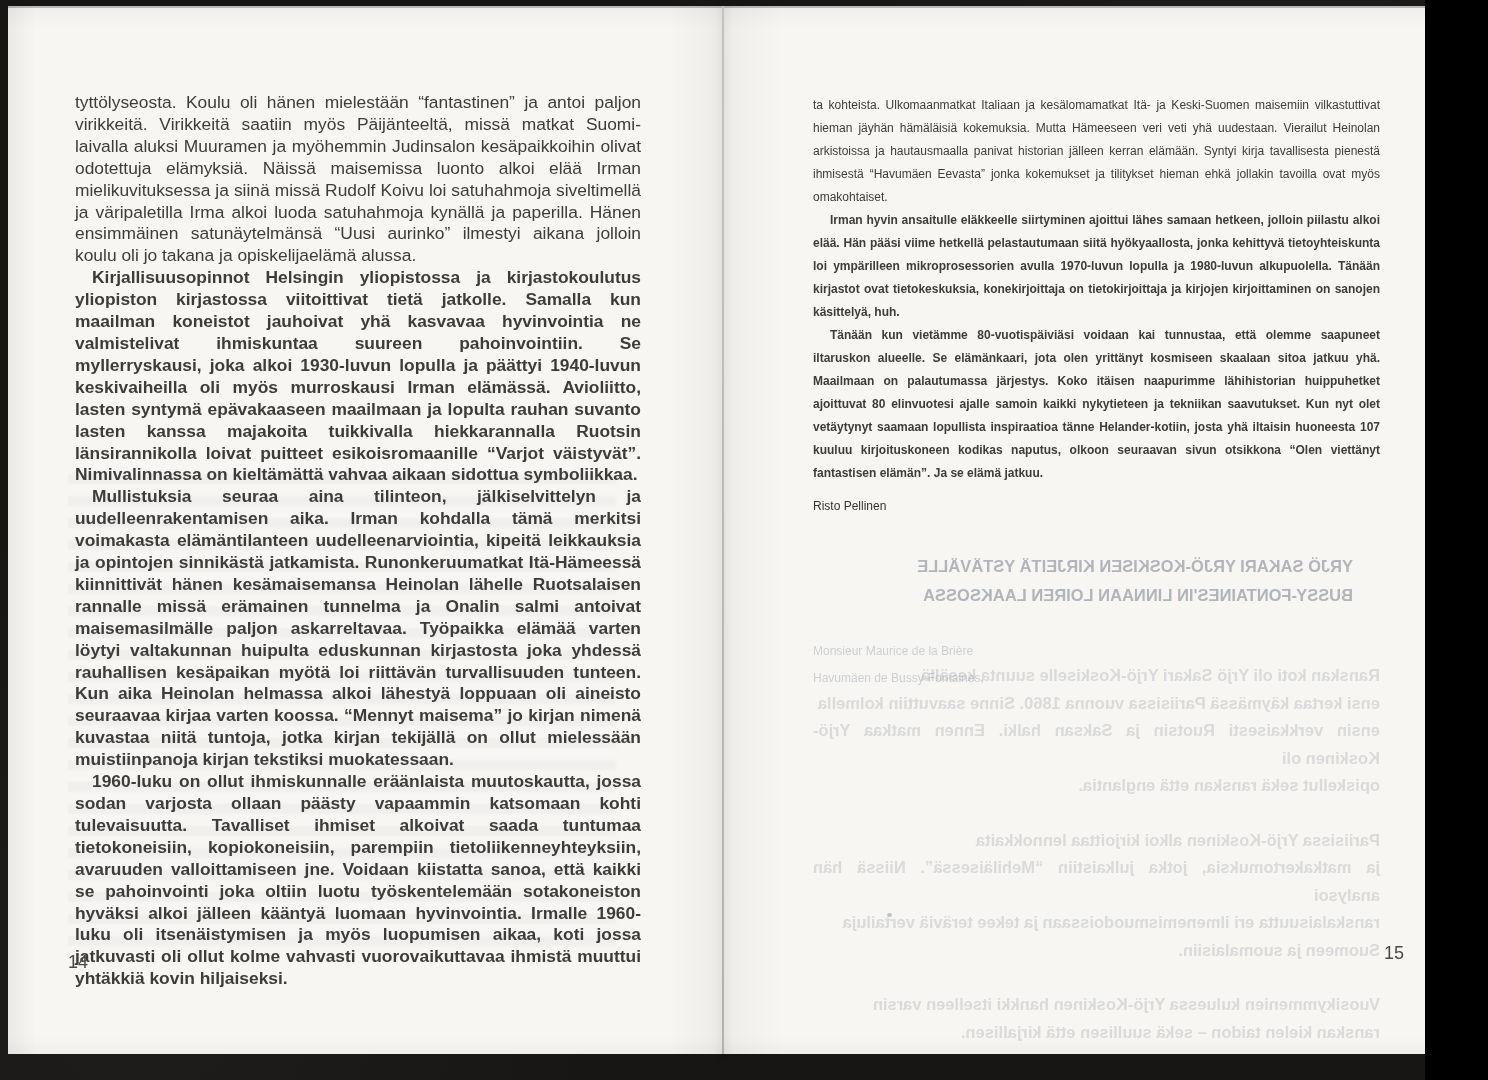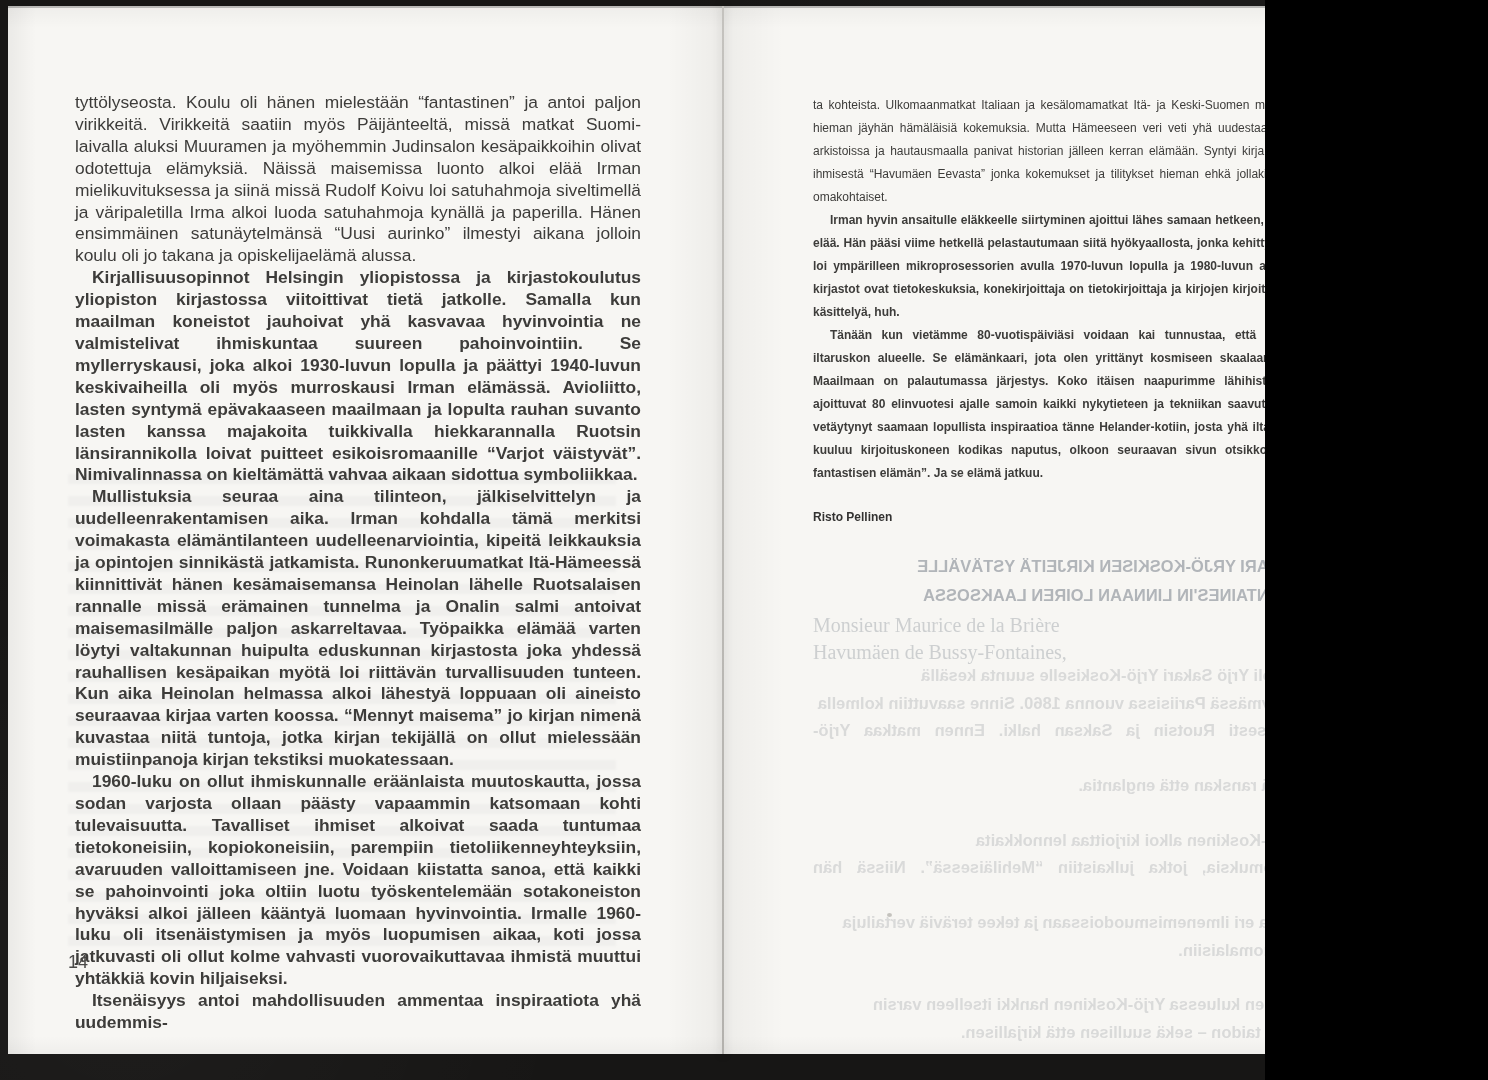--- a/index.html
+++ b/index.html
@@ -1,18 +1,18 @@
 <!DOCTYPE html>
 <html><head>
 <meta charset="utf-8">
 <title>Book spread scan</title>
 <style>
   html,body { margin:0; padding:0; background:#000; }
   .scene {
-    position:relative; width:1265px; height:1080px; overflow:hidden;
+    position:relative; width:1425px; height:1080px; overflow:hidden;
     background:
       radial-gradient(circle at 88% 25%, rgba(255,255,255,0.05), rgba(255,255,255,0) 38%),
       radial-gradient(circle at 10% 90%, rgba(255,255,255,0.03), rgba(255,255,255,0) 30%),
       #171615;
     font-family:"Liberation Sans","DejaVu Sans",sans-serif;
   }
   .paper {
     position:absolute; left:8px; top:6px; width:1450px; height:1048px;
     background:
       linear-gradient(90deg, rgba(0,0,0,0.05) 0px, rgba(0,0,0,0) 28px),
@@ -29,32 +29,32 @@
                clip-path:polygon(0 0, 100% 0, 100% 100%); }
   .gutter { position:absolute; left:714px; top:0; bottom:0; width:2px;
             background:linear-gradient(180deg,#c4c2be,#b3b1ad);
             box-shadow:0 0 8px 3px rgba(0,0,0,0.055); }
 
   .text-col { position:absolute; color:#3d3c3a; text-align:justify; }
   .col-left  { left:67px;  top:86px; width:566px; font-size:17.4px; line-height:21.9px; }
   .col-right { left:805px; top:88px; width:567px; font-size:12px; line-height:23px; }
   .para { margin:0; }
   .para + .para { text-indent:17px;font-weight:bold; }
-  .signature { margin:21px 0 0 0; font-weight:bold; color:#333231; }
+  .signature { margin:10px 0 0 0; font-weight:normal; color:#333231; }
 
   .page-num { position:absolute; color:#4a4948; font-size:18px; }
   .num-left  { left:60px;   top:946px; }
   .num-right { left:1376px; top:937px; }
 
   
   .bt { position:absolute; left:805px; }
   .bt-head { top:546px; width:540px; font-weight:bold; font-size:16.5px; line-height:29px;
              color:rgba(108,115,128,0.5); transform:scaleX(-1); filter:blur(0.4px); }
-  .bt-addr { top:606px; width:540px; font-size:20px; line-height:27px;
-             color:rgba(138,144,152,0.38); filter:blur(0.5px);font-family:Liberation Serif, serif; }
+  .bt-addr { top:632px; width:540px; font-size:12px; line-height:27px;
+             color:rgba(138,144,152,0.38); filter:blur(0.5px); }
   .bt-body { top:656px; width:567px; font-weight:bold; font-size:16.5px; line-height:27.5px;
              color:rgba(148,153,160,0.30); transform:scaleX(-1); filter:blur(0.6px); text-align:justify; }
   .bt-body > div, .bt-head > div, .bt-addr > div { min-height:27px; }
 
   .ghost-left { position:absolute; left:60px; top:468px; width:548px; height:472px;
                 background:repeating-linear-gradient(180deg, rgba(125,130,140,0.05) 0 10px, rgba(125,130,140,0) 10px 22px);
                 filter:blur(1.2px); }
 
   .speck { position:absolute; border-radius:50%; background:#9a9892; }
   .speck-1 { left:186px; top:182px; width:4px; height:4px; opacity:.8; }
@@ -65,21 +65,20 @@
 
 <div class="scene">
   <div class="paper">
 
     <div class="ghost-left"></div>
     <div class="text-col col-left">
         <p class="para">tyttölyseosta. Koulu oli hänen mielestään “fantastinen” ja antoi paljon virikkeitä. Virikkeitä saatiin myös Päijänteeltä, missä matkat Suomi-laivalla aluksi Muuramen ja myöhemmin Judinsalon kesäpaikkoihin olivat odotettuja elämyksiä. Näissä maisemissa luonto alkoi elää Irman mielikuvituksessa ja siinä missä Rudolf Koivu loi satuhahmoja siveltimellä ja väripaletilla Irma alkoi luoda satuhahmoja kynällä ja paperilla. Hänen ensimmäinen satunäytelmänsä “Uusi aurinko” ilmestyi aikana jolloin koulu oli jo takana ja opiskelijaelämä alussa.</p>
         <p class="para">Kirjallisuusopinnot Helsingin yliopistossa ja kirjastokoulutus yliopiston kirjastossa viitoittivat tietä jatkolle. Samalla kun maailman koneistot jauhoivat yhä kasvavaa hyvinvointia ne valmistelivat ihmiskuntaa suureen pahoinvointiin. Se myllerryskausi, joka alkoi 1930-luvun lopulla ja päättyi 1940-luvun keskivaiheilla oli myös murroskausi Irman elämässä. Avioliitto, lasten syntymä epävakaaseen maailmaan ja lopulta rauhan suvanto lasten kanssa majakoita tuikkivalla hiekkarannalla Ruotsin länsirannikolla loivat puitteet esikoisromaanille “Varjot väistyvät”. Nimivalinnassa on kieltämättä vahvaa aikaan sidottua symboliikkaa.</p>
         <p class="para">Mullistuksia seuraa aina tilinteon, jälkiselvittelyn ja uudelleenrakentamisen aika. Irman kohdalla tämä merkitsi voimakasta elämäntilanteen uudelleenarviointia, kipeitä leikkauksia ja opintojen sinnikästä jatkamista. Runonkeruumatkat Itä-Hämeessä kiinnittivät hänen kesämaisemansa Heinolan lähelle Ruotsalaisen rannalle missä erämainen tunnelma ja Onalin salmi antoivat maisemasilmälle paljon askarreltavaa. Työpaikka elämää varten löytyi valtakunnan huipulta eduskunnan kirjastosta joka yhdessä rauhallisen kesäpaikan myötä loi riittävän turvallisuuden tunteen. Kun aika Heinolan helmassa alkoi lähestyä loppuaan oli aineisto seuraavaa kirjaa varten koossa. “Mennyt maisema” jo kirjan nimenä kuvastaa niitä tuntoja, jotka kirjan tekijällä on ollut mielessään muistiinpanoja kirjan tekstiksi muokatessaan.</p>
         <p class="para">1960-luku on ollut ihmiskunnalle eräänlaista muutoskautta, jossa sodan varjosta ollaan päästy vapaammin katsomaan kohti tulevaisuutta. Tavalliset ihmiset alkoivat saada tuntumaa tietokoneisiin, kopiokoneisiin, parempiin tietoliikenneyhteyksiin, avaruuden valloittamiseen jne. Voidaan kiistatta sanoa, että kaikki se pahoinvointi joka oltiin luotu työskentelemään sotakoneiston hyväksi alkoi jälleen kääntyä luomaan hyvinvointia. Irmalle 1960-luku oli itsenäistymisen ja myös luopumisen aikaa, koti jossa jatkuvasti oli ollut kolme vahvasti vuorovaikuttavaa ihmistä muuttui yhtäkkiä kovin hiljaiseksi.</p>
-        <p class="para">Itsenäisyys antoi mahdollisuuden ammentaa inspiraatiota yhä uudemmis-</p>
       </div>
     <div class="page-num num-left">14</div>
     <div class="speck speck-1"></div>
 
     <div class="gutter"></div>
 
     <div class="text-col col-right">
       <div>
           <p class="para">ta kohteista. Ulkomaanmatkat Italiaan ja kesälomamatkat Itä- ja Keski-Suomen maisemiin vilkastuttivat hieman jäyhän hämäläisiä kokemuksia. Mutta Hämeeseen veri veti yhä uudestaan. Vierailut Heinolan arkistoissa ja hautausmaalla panivat historian jälleen kerran elämään. Syntyi kirja tavallisesta pienestä ihmisestä “Havumäen Eevasta” jonka kokemukset ja tilitykset hieman ehkä jollakin tavoilla ovat myös omakohtaiset.</p>
           <p class="para">Irman hyvin ansaitulle eläkkeelle siirtyminen ajoittui lähes samaan hetkeen, jolloin piilastu alkoi elää. Hän pääsi viime hetkellä pelastautumaan siitä hyökyaallosta, jonka kehittyvä tietoyhteiskunta loi ympärilleen mikroprosessorien avulla 1970-luvun lopulla ja 1980-luvun alkupuolella. Tänään kirjastot ovat tietokeskuksia, konekirjoittaja on tietokirjoittaja ja kirjojen kirjoittaminen on sanojen käsittelyä, huh.</p>

